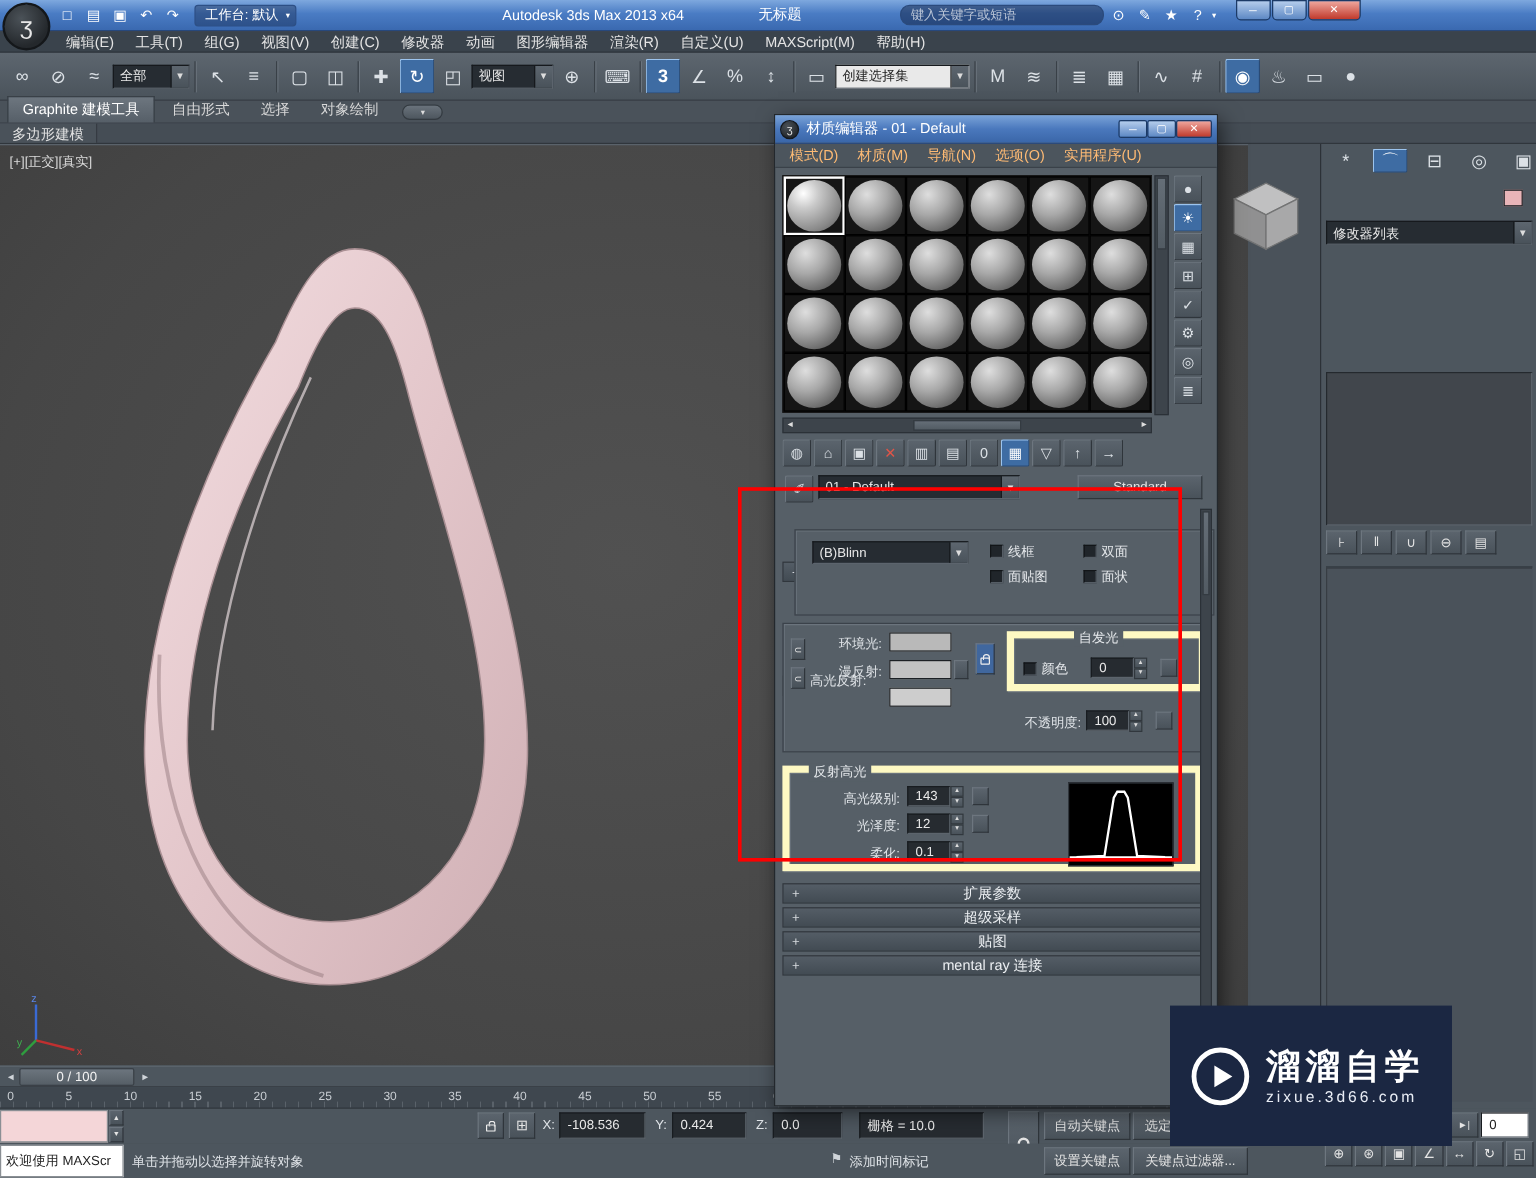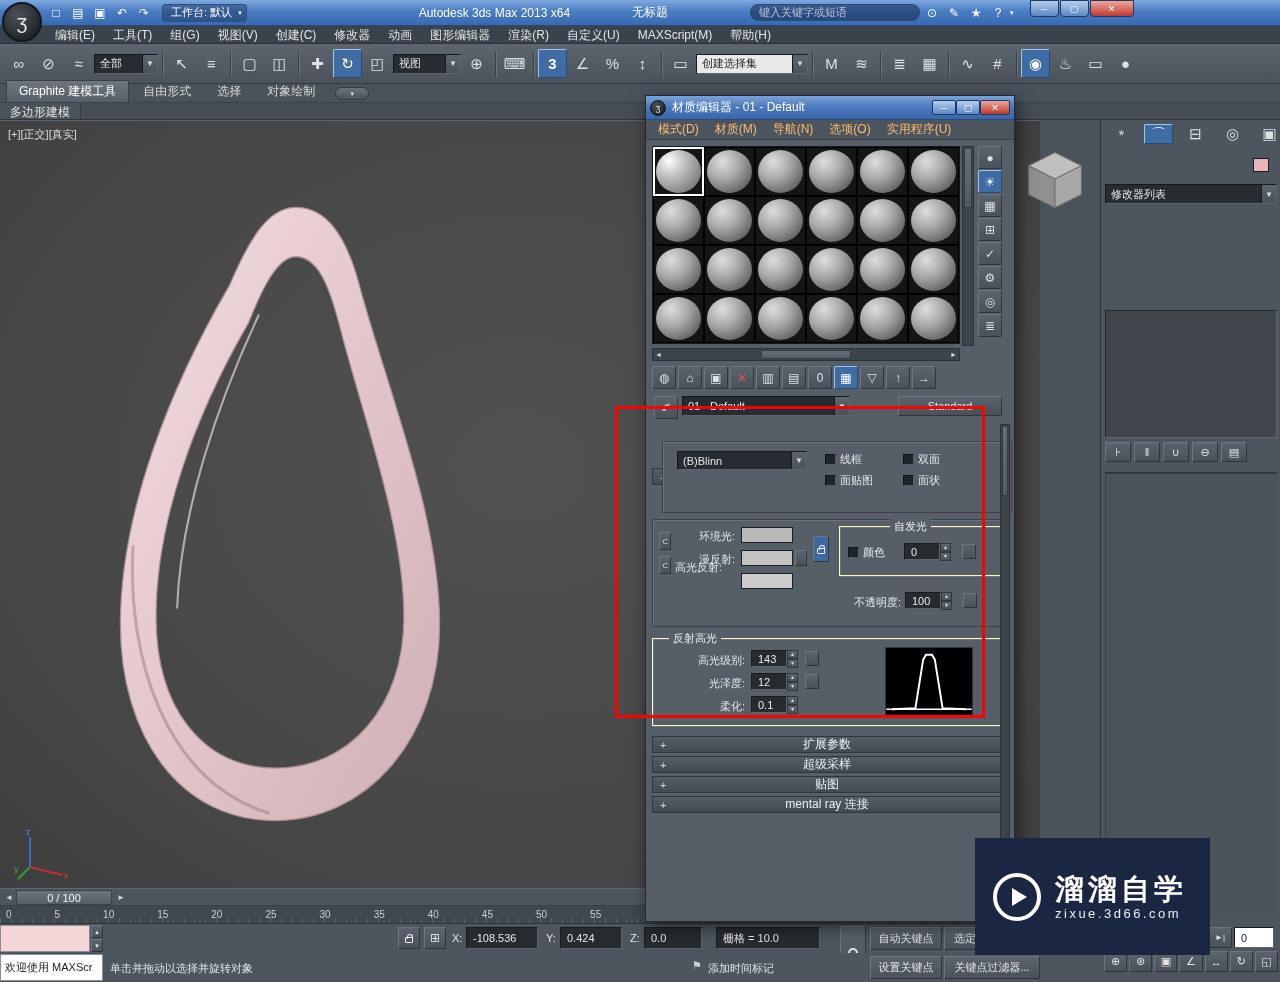--- a/index.html
+++ b/index.html
@@ -54,21 +54,21 @@
 .samples{display:grid;grid-template-columns:repeat(6,1fr);background:#000;border:1px solid #1a1a1a}
 .slot{background:#151515;border:1px solid #000;position:relative;height:49px}
 .sphere{position:absolute;inset:2px;border-radius:50%;background:radial-gradient(circle at 34% 28%,#dedede,#a8a8a8 40%,#6a6a6a 75%,#4a4a4a)}
 .slot.selected{outline:2px solid #fff;outline-offset:-2px}
 .slot.selected .sphere{background:radial-gradient(circle at 30% 26%,#fff,#cacaca 28%,#8a8a8a 70%,#545454)}
 .scroll{background:#3d444b;border:1px solid #2b3137}
 .thumb{background:linear-gradient(#656e77,#525b63);border:1px solid #343b41}
 .rollhead{background:linear-gradient(#545d66,#424b53);border:1px solid #30363c;color:#eceff2;font-size:12px;display:flex;align-items:center;justify-content:center;position:relative}
 .rollhead .sign{position:absolute;left:7px;font-size:11px;color:#d5d9dd}
 .rollbody{background:#565f67;border:1px solid #3b424a;box-shadow:inset 1px 1px 0 #6b747d}
-.group{border:1px solid #fef9c3;box-shadow:inset 1px 1px 0 #6b747d,1px 1px 0 #6b747d}
+.group{border:6px solid #fef9c3;box-shadow:inset 1px 1px 0 #6b747d,1px 1px 0 #6b747d}
 .legend{position:absolute;top:-8px;background:#565f67;padding:0 4px;font-size:11px;color:#e6e9ec}
 .cb{width:11px;height:11px;background:#20252a;border:1px solid;border-color:#121518 #555d65 #555d65 #121518;display:inline-block}
 .cblabel{font-size:11px;color:#e4e7ea;margin-left:4px;white-space:nowrap}
 .swatch{border:1px solid #1c2024}
 .spin{display:inline-flex;flex-direction:column;width:11px;height:17px}
 .spin i{flex:1;font-style:normal;font-size:6px;line-height:7px;background:linear-gradient(#5d666f,#49525a);border:1px solid #31373d;color:#ddd;display:flex;align-items:center;justify-content:center}
 .numfield{display:flex;align-items:center}
 .lockbody{width:8px;height:6px;border:1px solid #eee;border-radius:1px;position:relative;margin-top:4px}
 .lockbody:before{content:"";position:absolute;left:1px;top:-4px;width:4px;height:4px;border:1px solid #eee;border-bottom:none;border-radius:3px 3px 0 0}
 .keyring{width:10px;height:10px;border:2px solid #e2e2e2;border-radius:50%;position:relative}
@@ -92,21 +92,21 @@
   <span class="qbtn">▤</span>
   <span class="qbtn">▣</span>
   <span class="qbtn">↶</span>
   <span class="qbtn">↷</span>
   <div class="flex" style="background:rgba(15,30,60,.35);border:1px solid #2d4f85;border-radius:3px;height:18px;padding:0 4px 0 8px;margin-left:6px">
     <span class="slabel" style="color:#fff;font-size:11px">工作台: 默认</span>
     <span style="font-size:7px;color:#fff;margin-left:6px">▾</span>
   </div>
   <span class="slabel" style="color:#fff;font-size:12px;margin-left:170px">Autodesk 3ds Max  2013 x64</span>
   <span class="slabel" style="color:#fff;font-size:12px;margin-left:60px">无标题</span>
-  <input class="searchfield" style="margin-left: 80px; font-family: Liberation Mono, monospace;" placeholder="键入关键字或短语">
+  <input class="searchfield" style="margin-left: 80px;" placeholder="键入关键字或短语">
   <span class="qbtn">⊙</span>
   <span class="qbtn">✎</span>
   <span class="qbtn">★</span>
   <span class="qbtn">?</span>
   <span style="font-size:7px;color:#fff">▾</span>
   <div class="flex" style="margin-left:14px;gap:1px;align-self:flex-start">
     <span class="winbtn">─</span>
     <span class="winbtn">▢</span>
     <span class="winbtn close">✕</span>
   </div>

